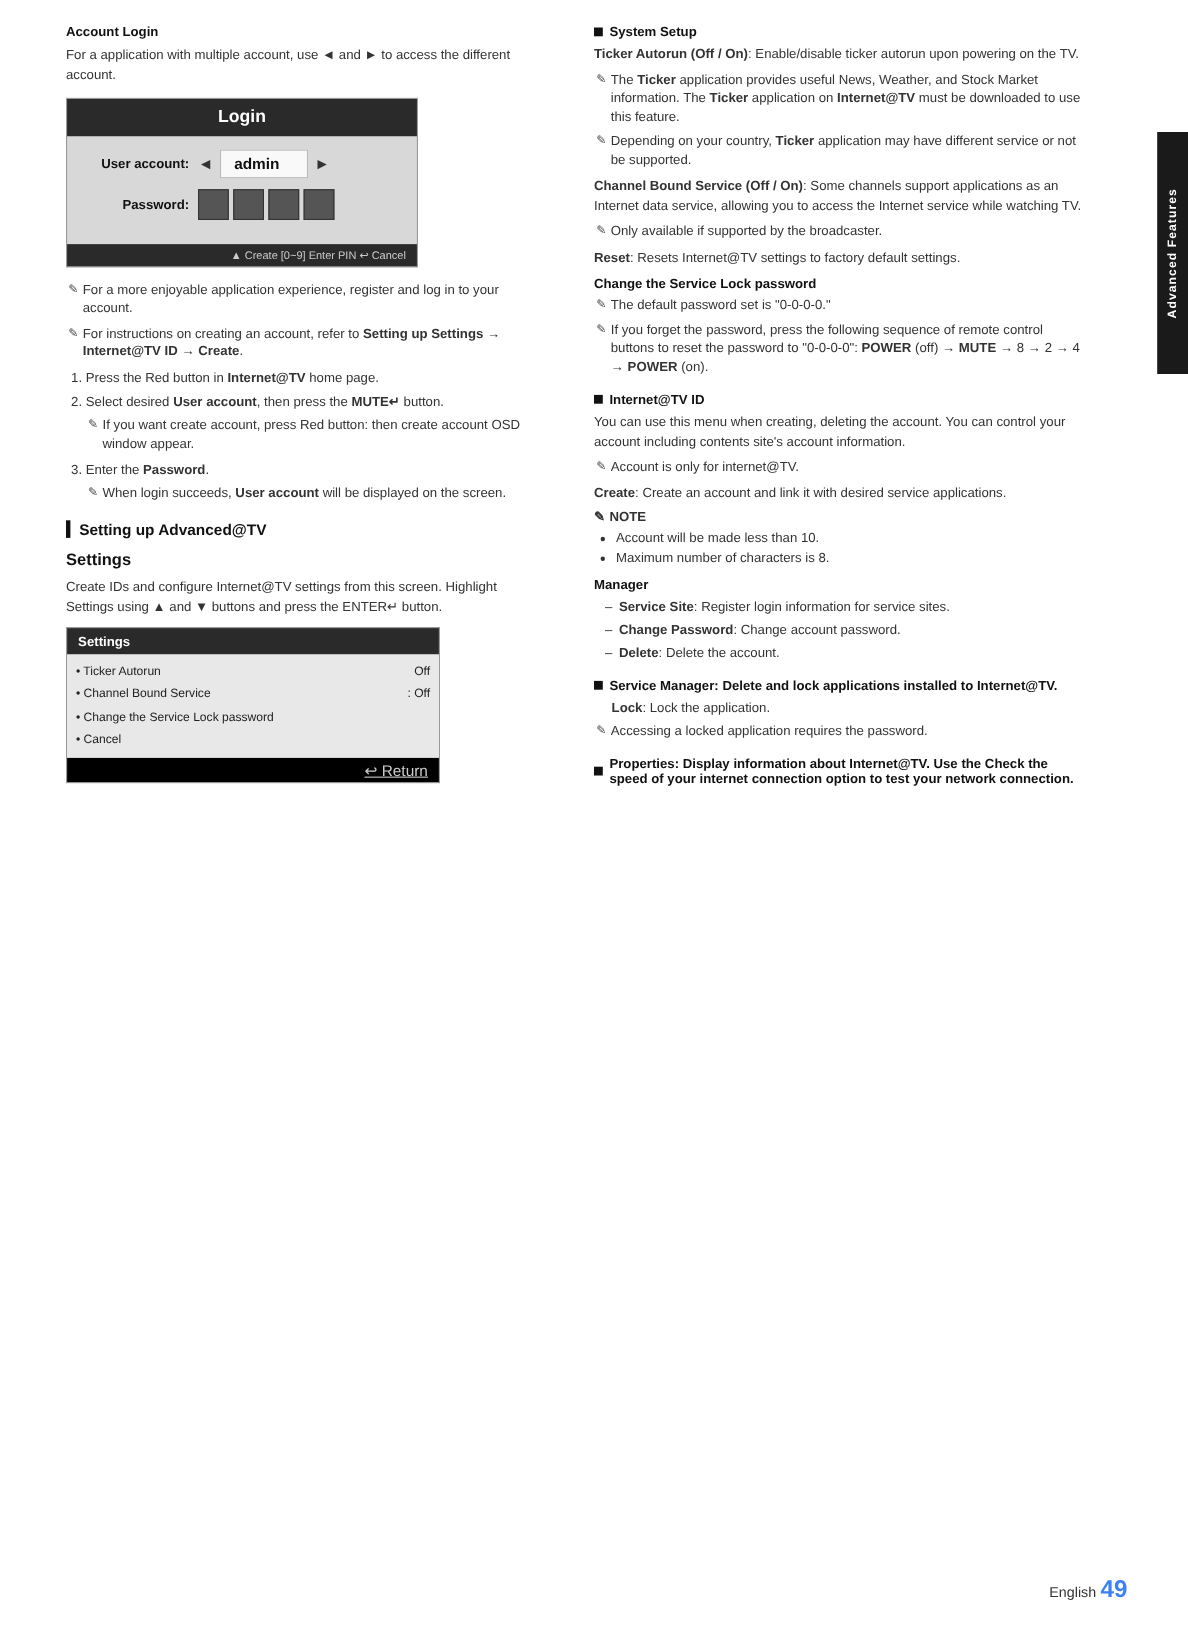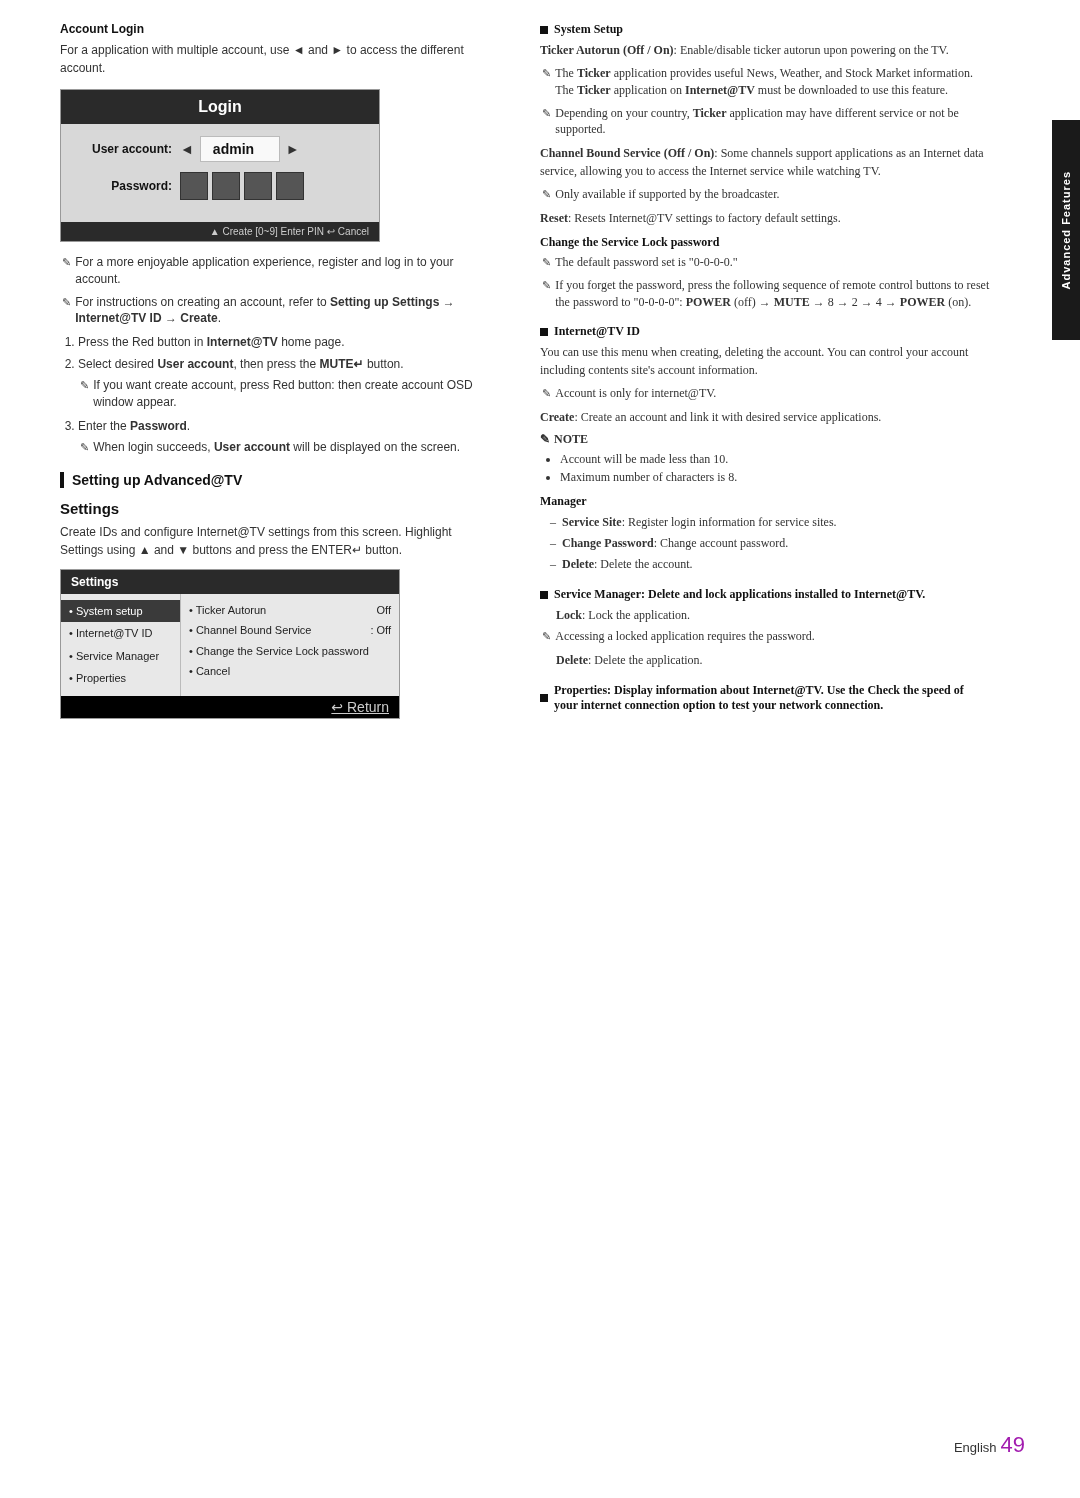--- a/index.html
+++ b/index.html
@@ -263,21 +263,20 @@
 
     .right-body {
       font-size: 12px;
       line-height: 1.5;
       color: #333;
       margin-bottom: 6px;
     }
 
     .right-section {
       margin-bottom: 14px;
-      font-family: Liberation Serif, serif;
     }
 
     .indent-text {
       padding-left: 16px;
       font-size: 12px;
       line-height: 1.5;
       color: #333;
       margin-bottom: 4px;
     }
 
@@ -328,22 +327,22 @@
       bottom: 40px;
       right: 55px;
       font-size: 13px;
       color: #333;
       display: flex;
       align-items: baseline;
       gap: 4px;
     }
     .page-number {
       font-size: 22px;
-      font-weight: normal;
-      color: #a21caf;
+      font-weight: bold;
+      color: #3b82f6;
     }
 
     b { font-weight: bold; }
   </style>
 </head>
 <body>
 
 <div class="side-tab">
   <span class="side-tab-text">Advanced Features</span>
 </div>
@@ -409,26 +408,20 @@
 
     <div class="setting-header">Setting up Advanced@TV</div>
 
     <div class="settings-title">Settings</div>
 
     <div class="body-text">Create IDs and configure Internet@TV settings from this screen. Highlight Settings using ▲ and ▼ buttons and press the ENTER↵ button.</div>
 
     <div class="settings-box">
       <div class="settings-box-header">Settings</div>
       <div class="settings-box-body">
-        <div class="settings-left-menu">
-          <div class="settings-menu-item active">• System setup</div>
-          <div class="settings-menu-item">• Internet@TV ID</div>
-          <div class="settings-menu-item">• Service Manager</div>
-          <div class="settings-menu-item">• Properties</div>
-        </div>
         <div class="settings-right-menu">
           <div class="settings-right-item">
             <span>• Ticker Autorun</span>
             <span>Off</span>
           </div>
           <div class="settings-right-item">
             <span>• Channel Bound Service</span>
             <span>: Off</span>
           </div>
           <div class="settings-right-item">
@@ -546,23 +539,20 @@
 
       <div class="indent-text">
         <b>Lock</b>: Lock the application.
       </div>
 
       <div class="note-line">
         <span class="note-symbol">✎</span>
         <span>Accessing a locked application requires the password.</span>
       </div>
 
-      <div class="indent-text">
-        <b>Delete</b>: Delete the application.
-      </div>
     </div>
 
     <div class="right-section">
       <div class="right-section-header">
         <span class="square-bullet"></span>
         <span><b>Properties</b>: Display information about Internet@TV. Use the <b>Check the speed of your internet connection</b> option to test your network connection.</span>
       </div>
     </div>
 
   </div>

